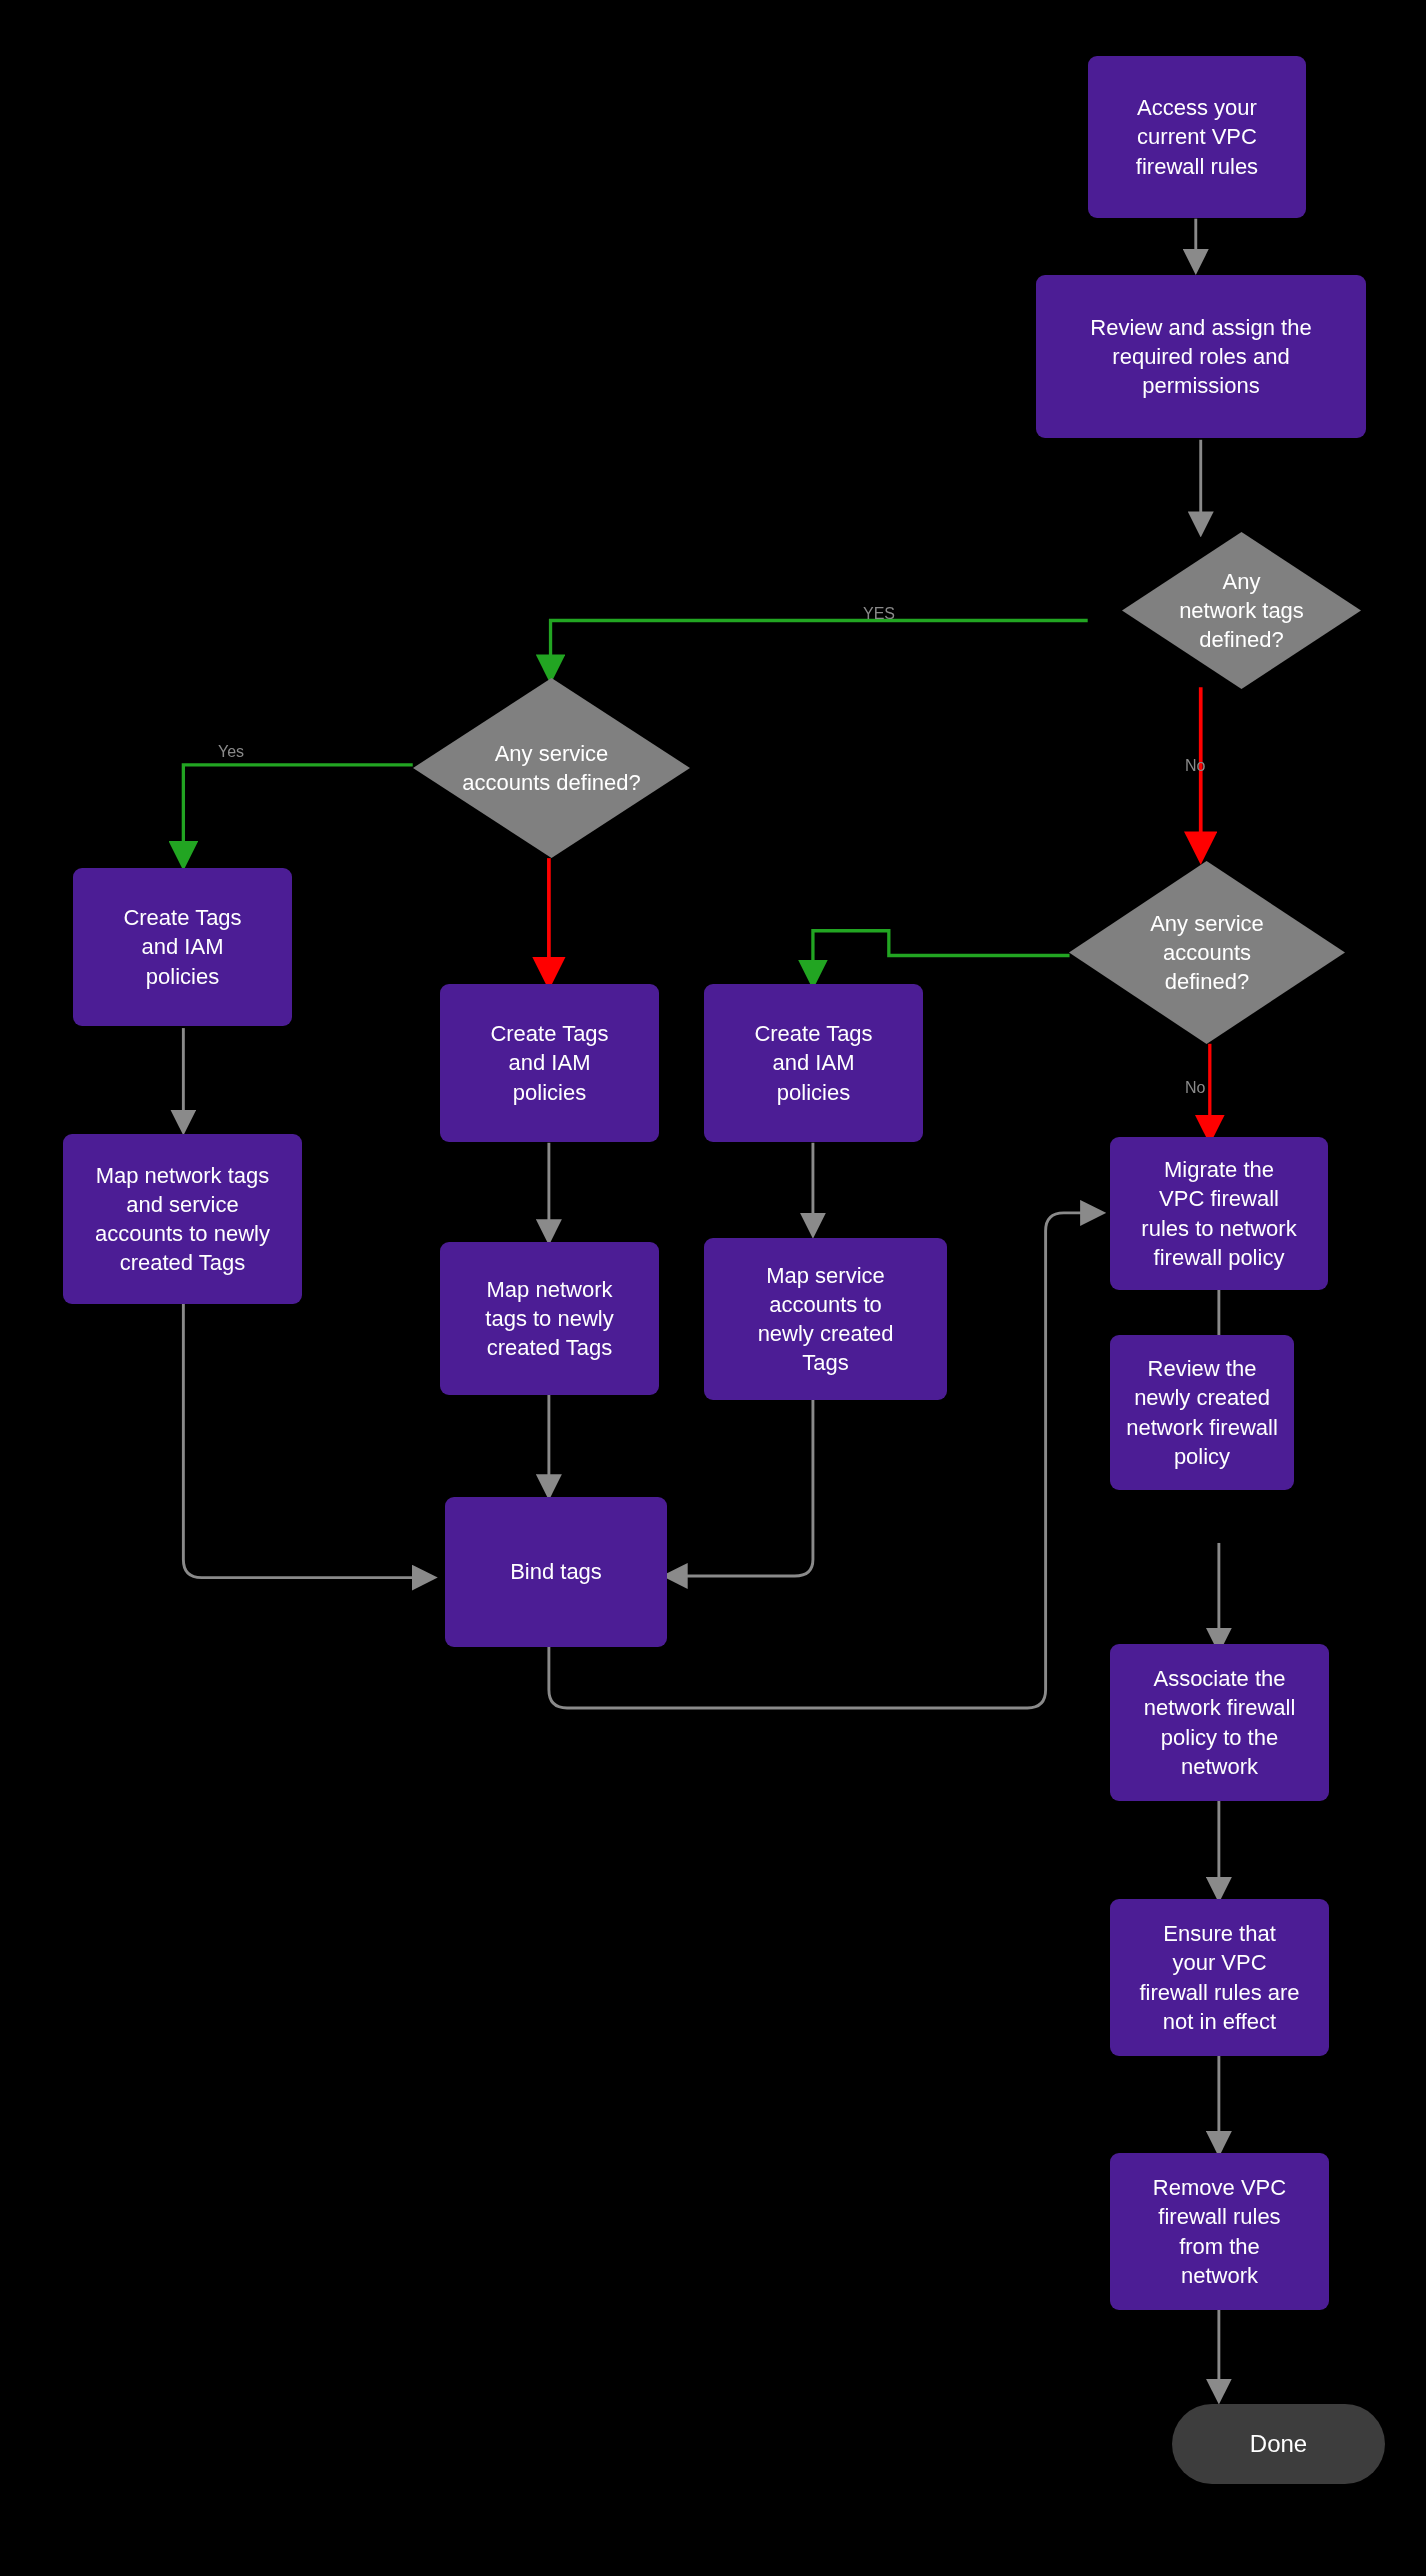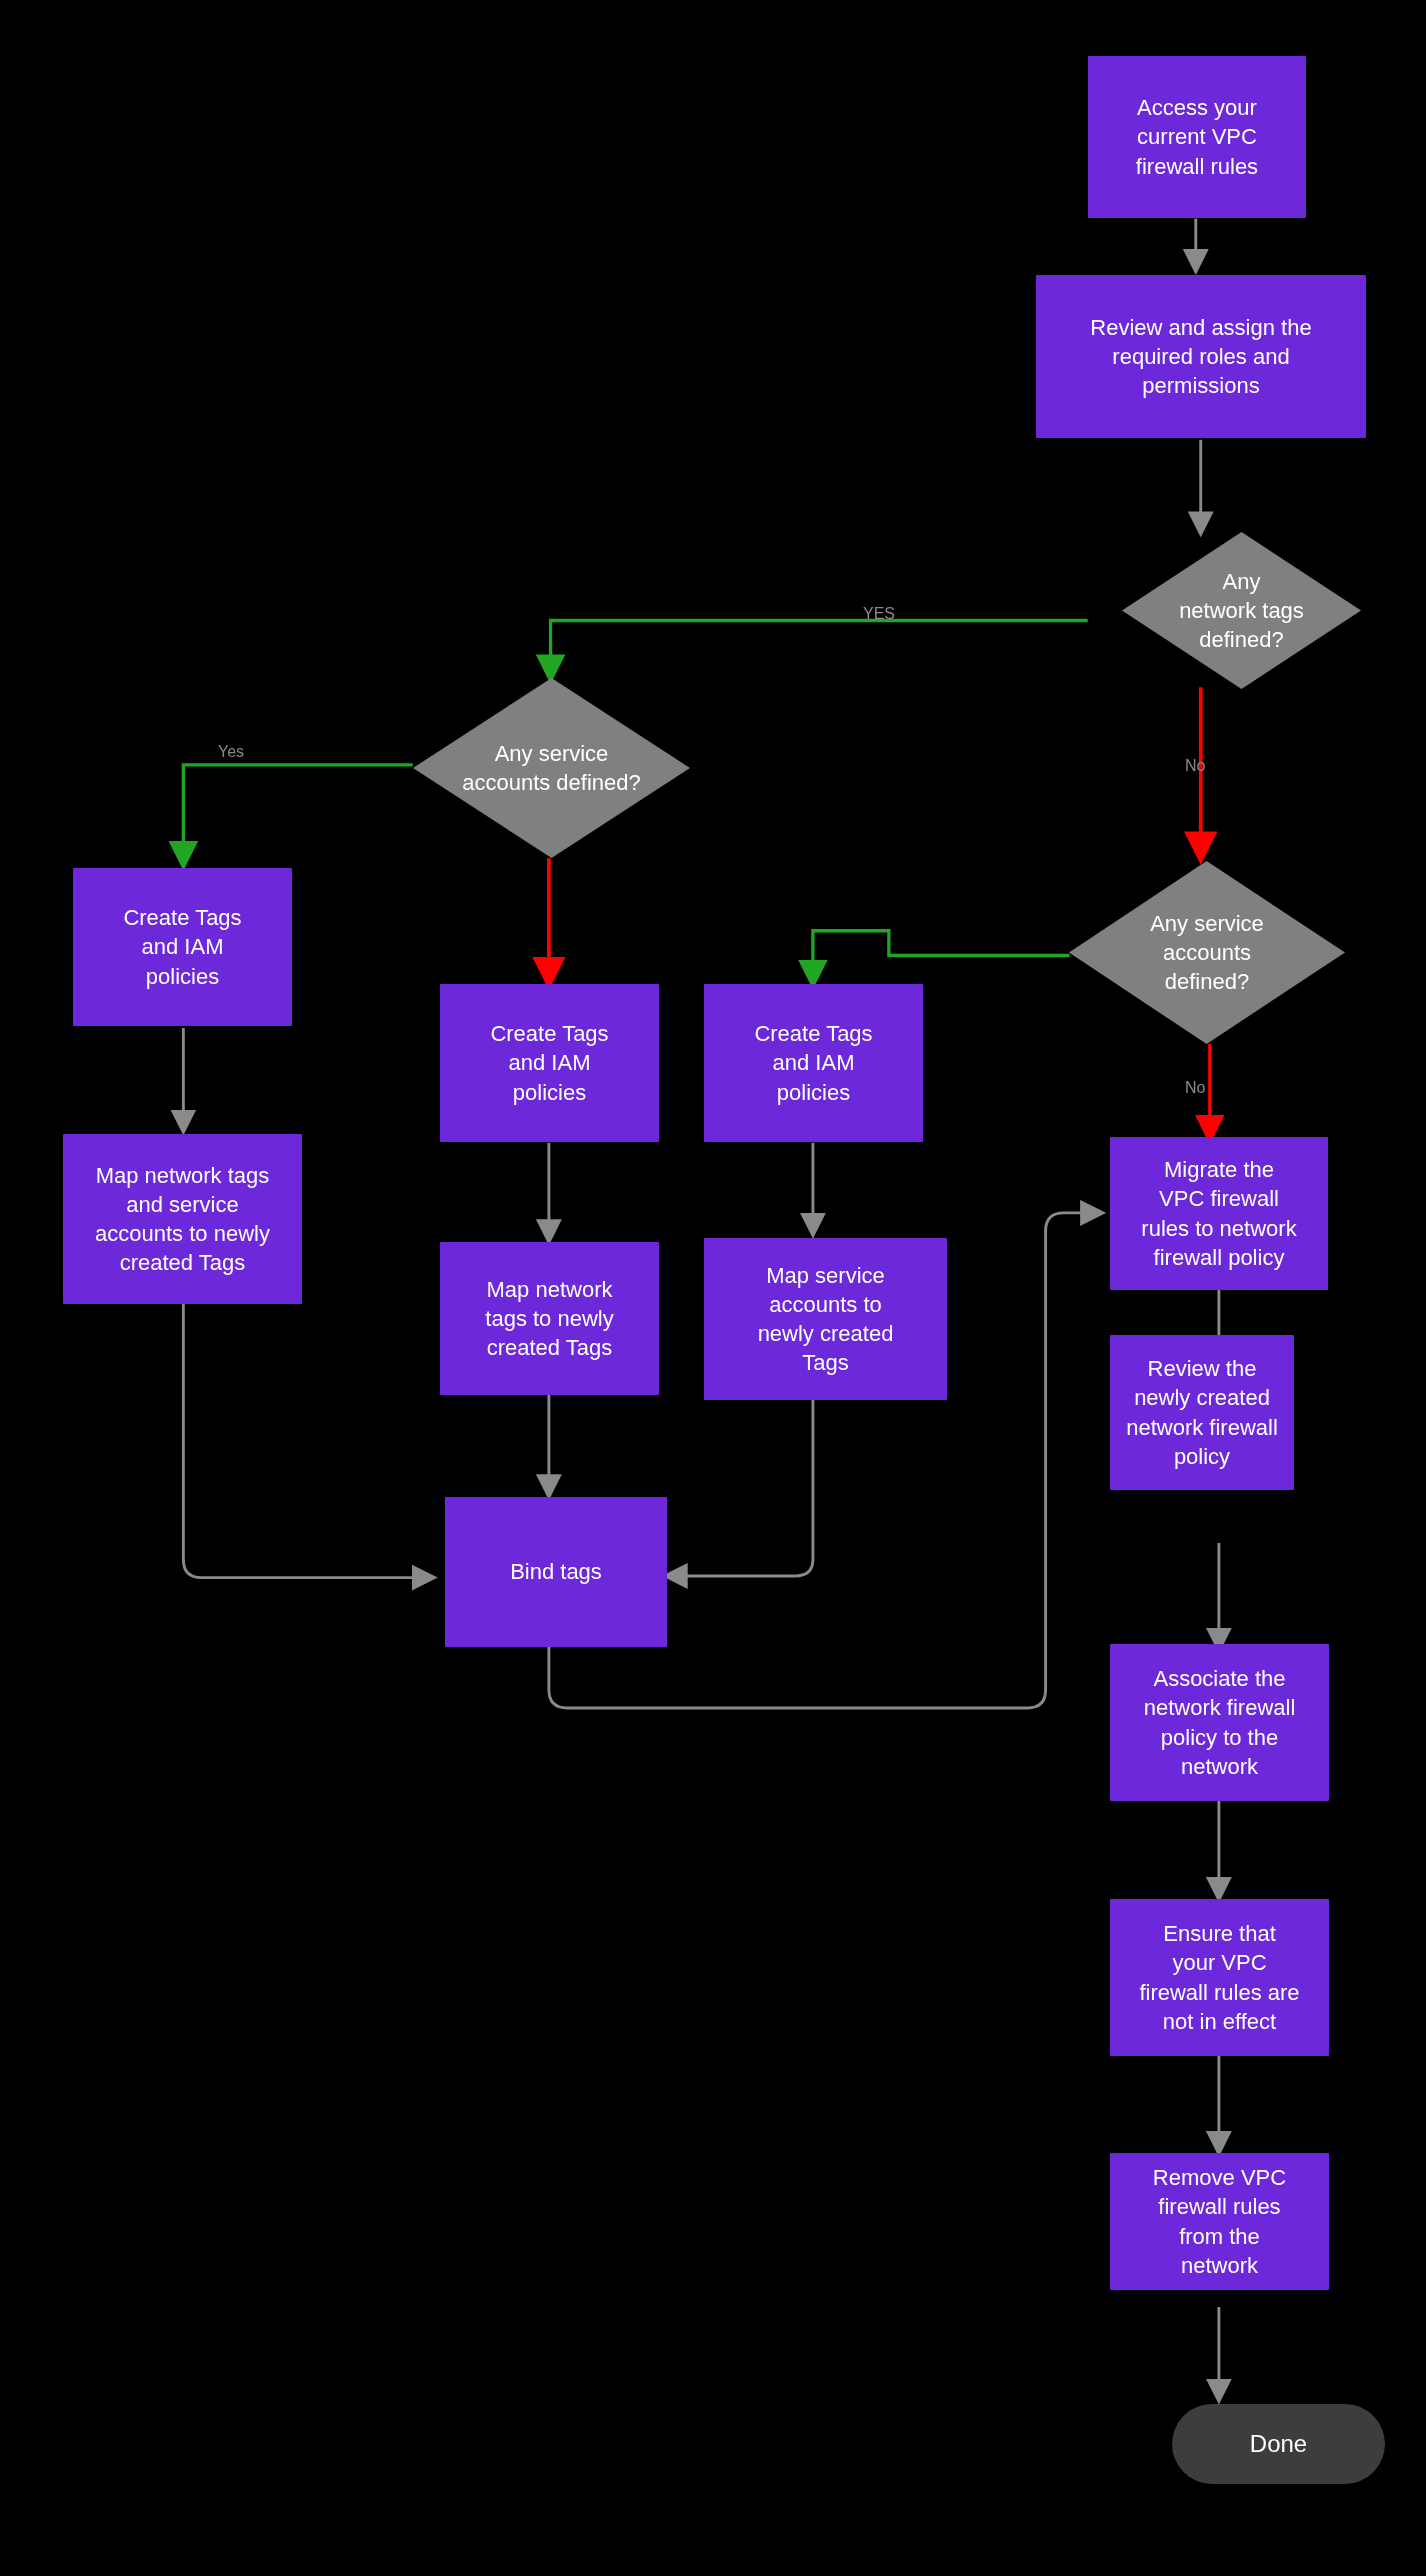--- a/index.html
+++ b/index.html
@@ -37,22 +37,22 @@
     z-index: 5;
   }
   .node .label {
     display: block;
     width: 100%;
     padding: 0 5px;
     box-sizing: border-box;
     white-space: pre-line;
   }
   .process {
-    background: #6d28d9;
-    border-radius: 1px;
+    background: #4c1d95;
+    border-radius: 9px;
   }
   .terminator {
     background: #3d3d3d;
     border-radius: 50px;
     font-size: 24px;
   }
   .decision-wrap {
     position: absolute;
     z-index: 5;
   }
@@ -251,21 +251,21 @@
 network</span>
   </div>
 
   <div class="node process" style="left:1110px; top:1899px; width:219px; height:157px;">
     <span class="label">Ensure that
 your VPC
 firewall rules are
 not in effect</span>
   </div>
 
-  <div class="node process" style="left:1110px; top:2153px; width:219px; height:137px;">
+  <div class="node process" style="left:1110px; top:2153px; width:219px; height:157px;">
     <span class="label">Remove  VPC
 firewall rules
 from the
 network</span>
   </div>
 
   <div class="node terminator" style="left:1172px; top:2404px; width:213px; height:80px;">
     <span class="label">Done</span>
   </div>
 

